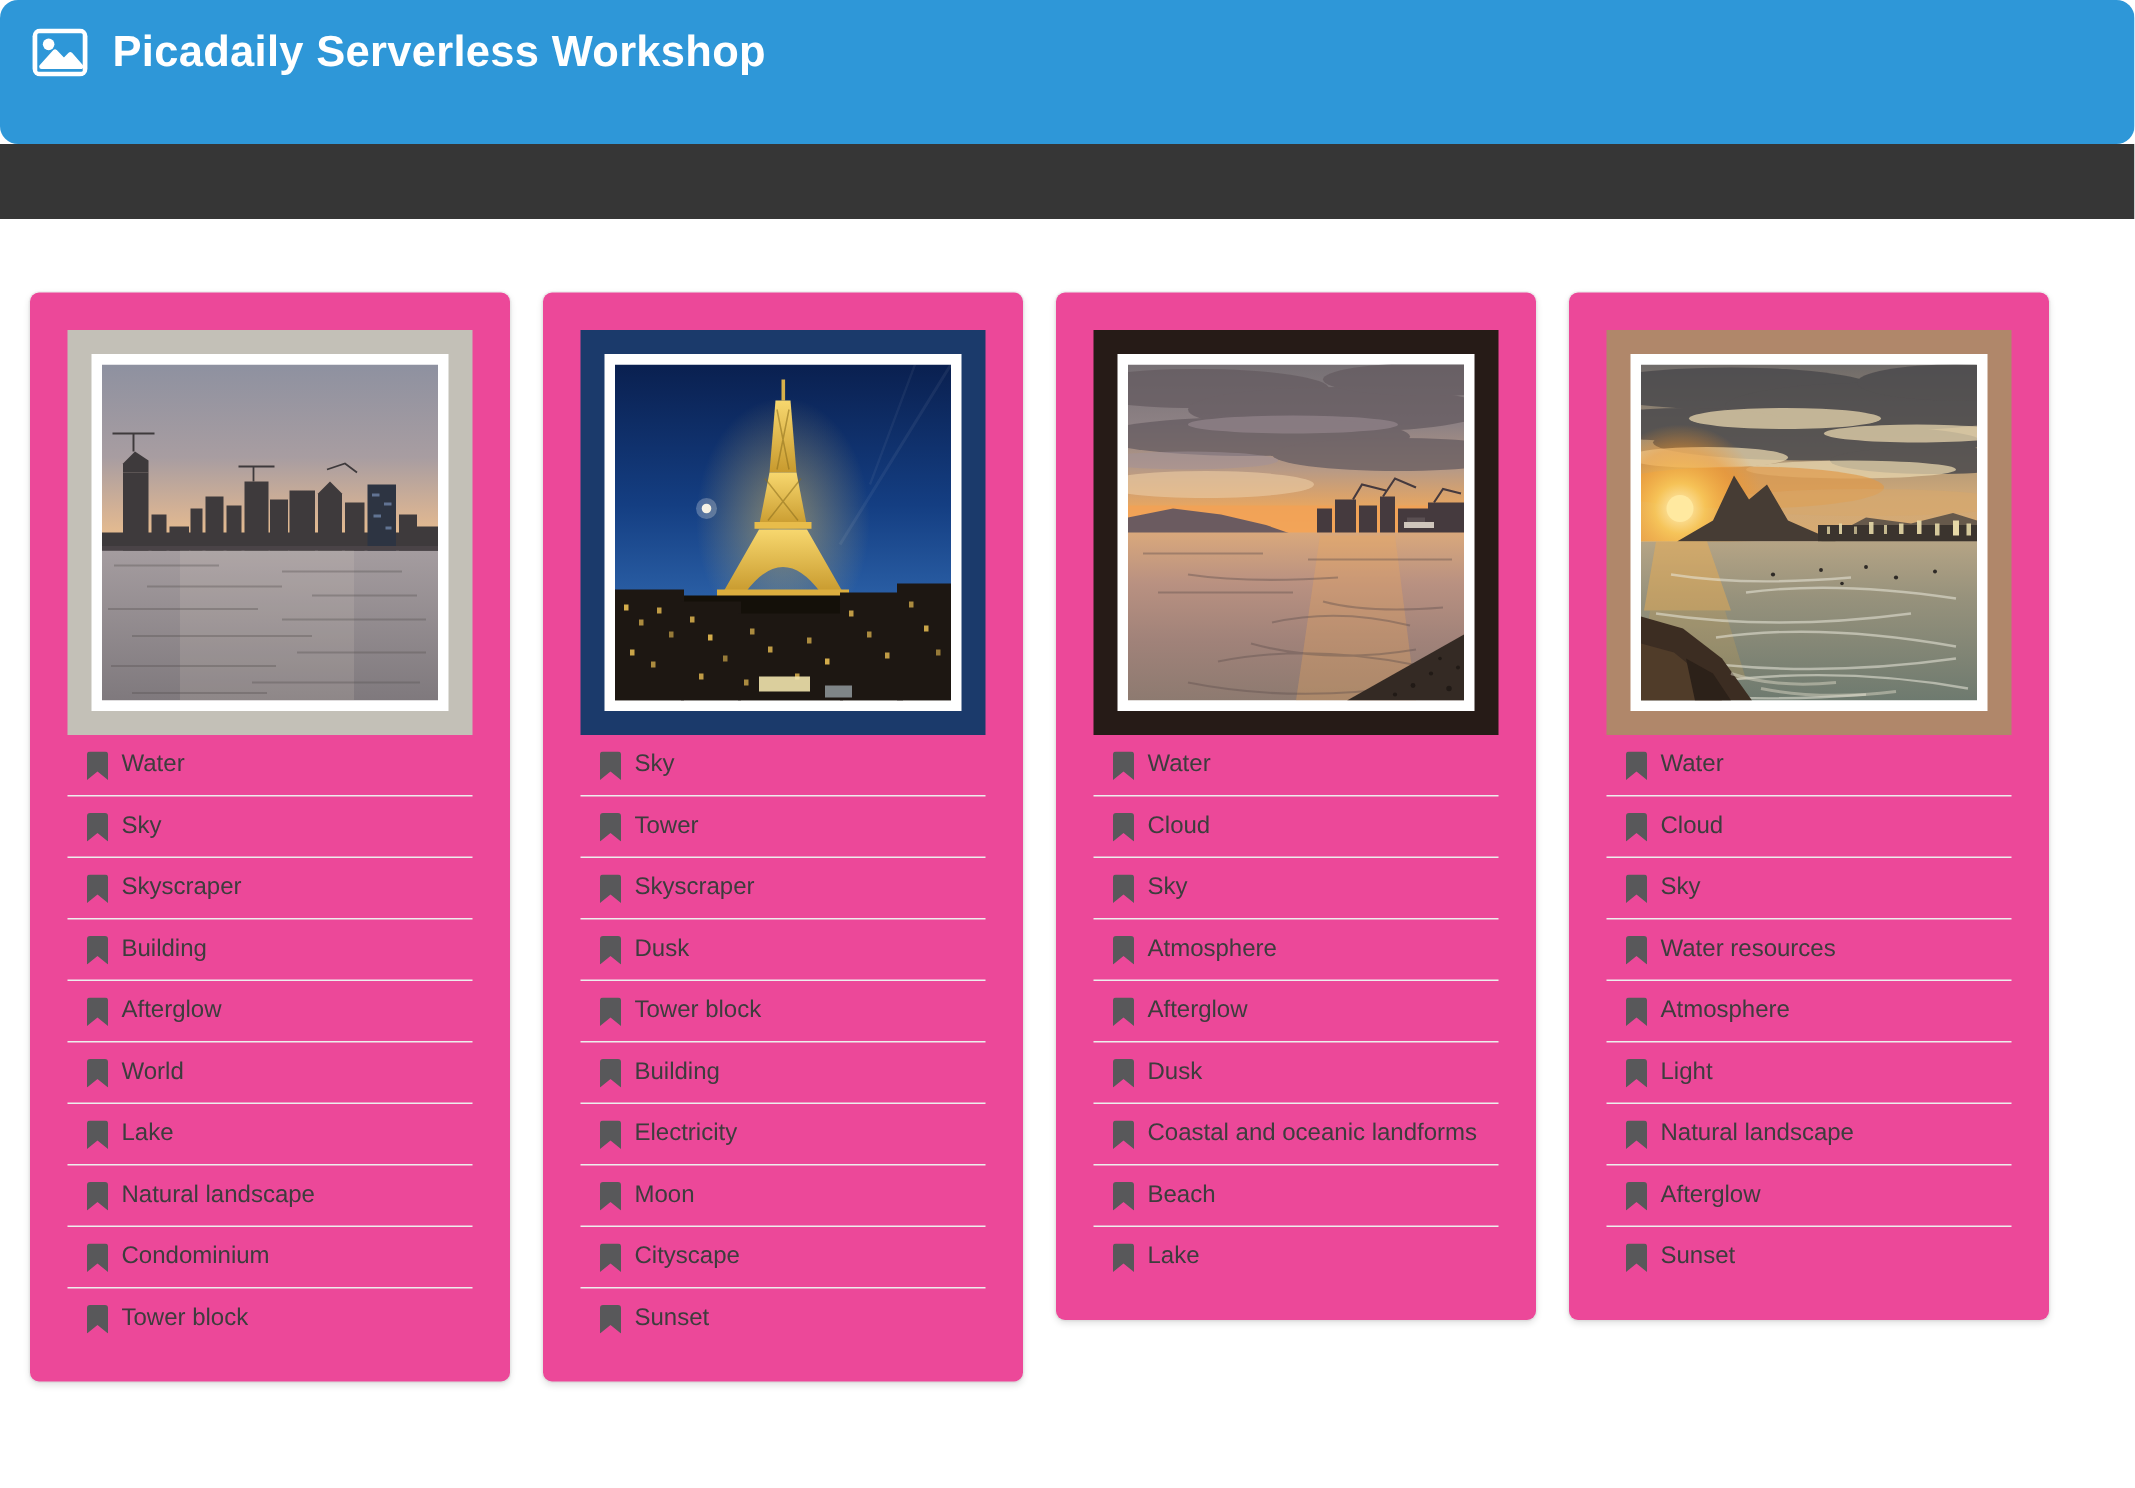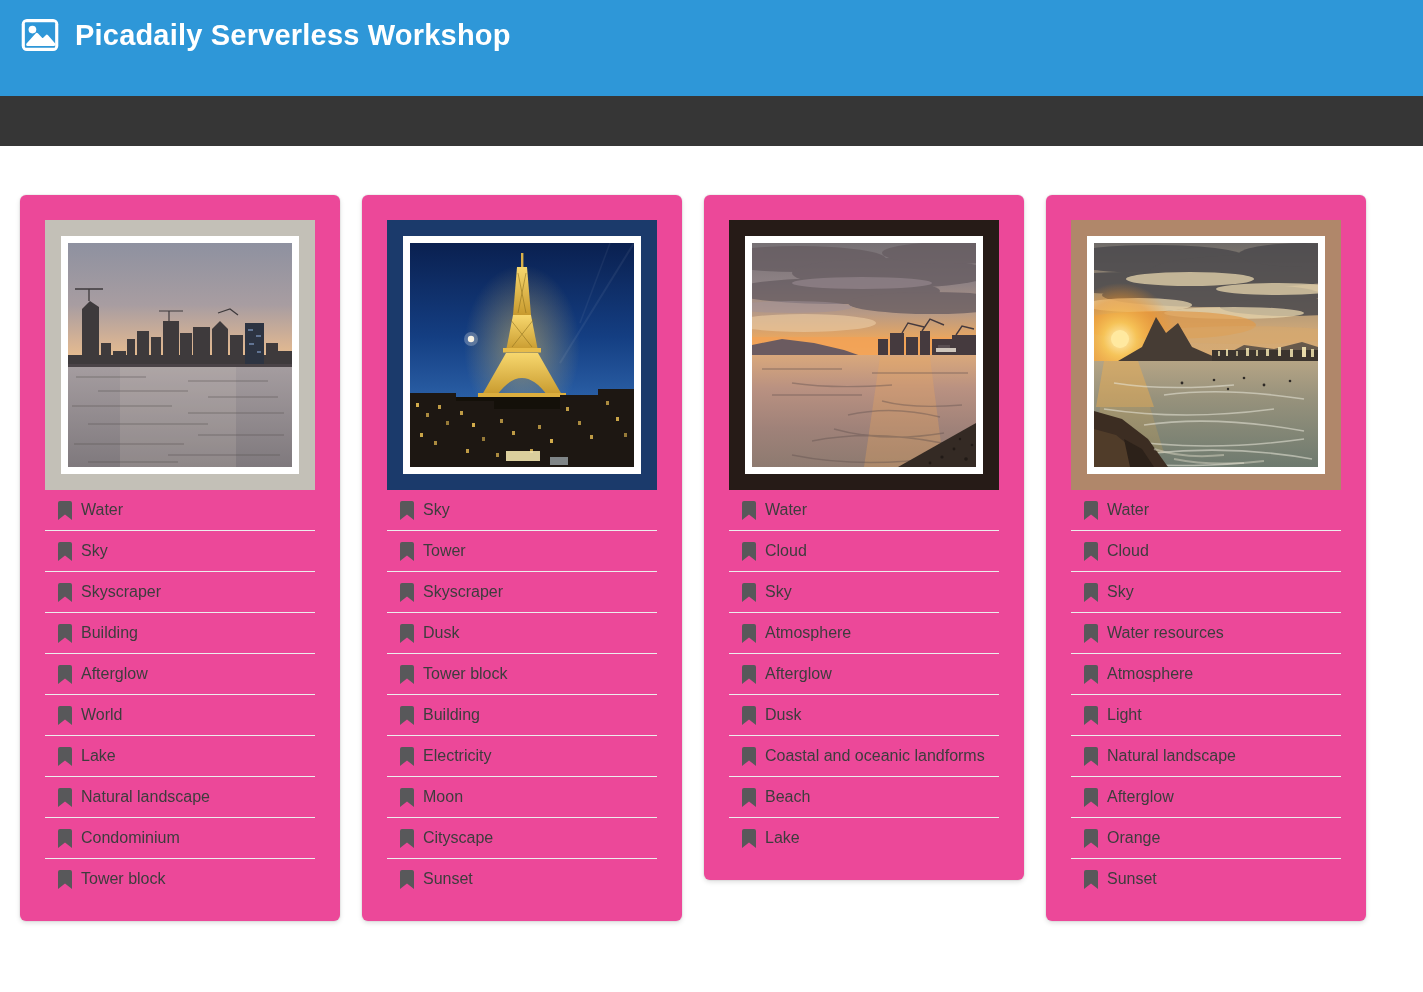--- a/index.html
+++ b/index.html
@@ -8,20 +8,21 @@
     width:1423px; height:992px; overflow:hidden;
     background:#ffffff;
     font-family:"Liberation Sans", sans-serif;
     color:#3d3d3d;
   }
   
   .app-header {
     height:96px; background:#2e97d8;
     display:flex; align-items:center; gap:16px;
     padding:0 24px 26px 21px;
+    border-radius:12px;
   }
   .logo { flex:none; display:flex; }
   .app-title {
     margin:0; color:#ffffff; font-size:29px; font-weight:700;
     letter-spacing:0.2px; line-height:1;
   }
   .nav-bar { height:50px; background:#363636; }
   
   .main {
     display:flex; align-items:flex-start; gap:22px;
@@ -647,26 +648,18 @@
             </svg>
           </span>
           <span class="tag-label">Afterglow</span>
         </li>
         <li class="tag-row">
           <span class="bm">
             <svg width="14" height="19" viewBox="0 0 28 38">
               <path d="M4 0 h20 a4 4 0 0 1 4 4 v34 l-14 -11.2 L0 38 V4 a4 4 0 0 1 4 -4 z" fill="#58585a"></path>
             </svg>
           </span>
-          <span class="tag-label">Orange</span>
-        </li>
-        <li class="tag-row">
-          <span class="bm">
-            <svg width="14" height="19" viewBox="0 0 28 38">
-              <path d="M4 0 h20 a4 4 0 0 1 4 4 v34 l-14 -11.2 L0 38 V4 a4 4 0 0 1 4 -4 z" fill="#58585a"></path>
-            </svg>
-          </span>
           <span class="tag-label">Sunset</span>
         </li>
       </ul>
   </article>
 
 </main>
 
 </body></html>

